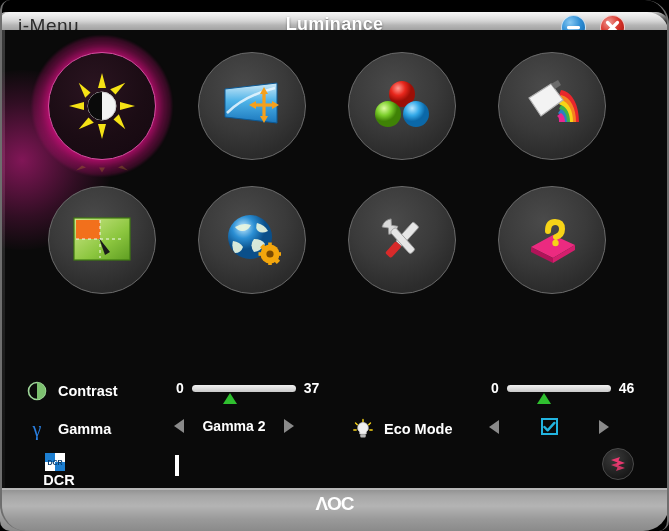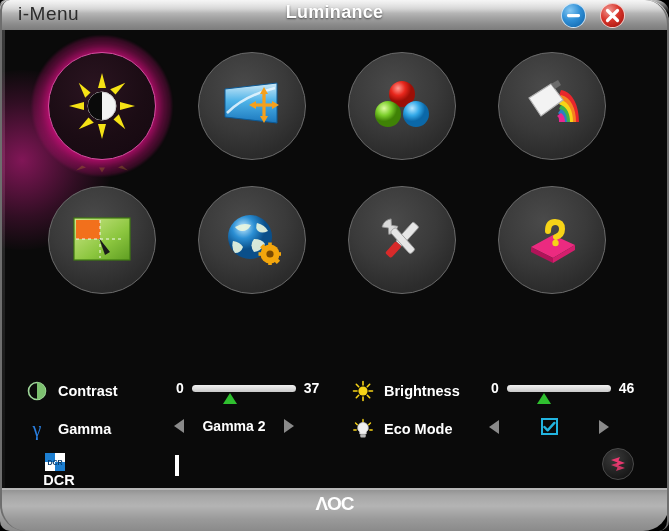--- a/index.html
+++ b/index.html
@@ -1,20 +1,20 @@
 <!DOCTYPE html>
 <html><head>
 <meta charset="utf-8">
 <style>
   html,body{margin:0;padding:0;background:#000;}
   body{width:669px;height:531px;overflow:hidden;font-family:"Liberation Sans",sans-serif;}
   .app{position:relative;width:669px;height:531px;background:#000;}
 
   
-  .titlebar{position:absolute;left:0;top:0;width:669px;height:30px;
+  .titlebar{position:absolute;left:0;top:12px;width:669px;height:30px;
     background:linear-gradient(180deg,#d8d8d8 0%,#c9c9c9 28%,#a8a8a8 55%,#8e8e8e 78%,#7c7c7c 100%);
     border-top-left-radius:9px;border-top-right-radius:22px;}
   .titlebar .sheen{position:absolute;left:0;top:0;width:100%;height:13px;
     background:linear-gradient(180deg,rgba(255,255,255,.75),rgba(255,255,255,0));
     border-top-left-radius:9px;border-top-right-radius:22px;}
   .app-name{position:absolute;left:18px;top:3px;font-size:19px;color:#2b2b2b;letter-spacing:.5px;}
   .win-title{position:absolute;left:0;top:2px;width:669px;text-align:center;font-size:18px;
     font-weight:bold;color:#ffffff;text-shadow:0 1px 2px rgba(0,0,0,.55);letter-spacing:.3px;}
   .wbtn{position:absolute;top:3px;width:25px;height:25px;border-radius:50%;
     border:1px solid rgba(255,255,255,.75);box-sizing:border-box;}
@@ -323,32 +323,20 @@
             <rect x="11" y="10" width="10" height="9" fill="#1d7fd1"></rect>
             <text x="11" y="13" font-size="7" font-weight="bold" font-family="Liberation Sans, sans-serif" fill="#0b3f70" text-anchor="middle">DCR</text>
           </svg>
         </span>
         <span class="lbl">DCR</span>
       </div>
       <div style="position:absolute;left:173px;top:89px;">
         <span class="chk"></span>
       </div>
 
-      <div class="row" style="left:348px;top:8px;">
-        <span class="ico">
-          <svg width="22" height="22" viewBox="0 0 22 22">
-            <circle cx="11" cy="11" r="4.6" fill="#f7d417"></circle>
-            <g stroke="#f7d417" stroke-width="1.6" stroke-linecap="round">
-              <path d="M11 1.5 V5 M11 17 V20.5 M1.5 11 H5 M17 11 H20.5"></path>
-              <path d="M4.3 4.3 L6.7 6.7 M15.3 15.3 L17.7 17.7 M17.7 4.3 L15.3 6.7 M6.7 15.3 L4.3 17.7"></path>
-            </g>
-          </svg>
-        </span>
-        <span class="lbl">Brightness</span>
-      </div>
       <div class="slider-wrap" style="left:489px;top:12px;">
         <span class="snum">0</span>
         <span class="track">
           <span class="thumb" id="thumb-brightness" style="left: calc(36% - 7px);"></span>
         </span>
         <span class="snum">46</span>
       </div>
 
       <div class="row" style="left:348px;top:46px;">
         <span class="ico">

